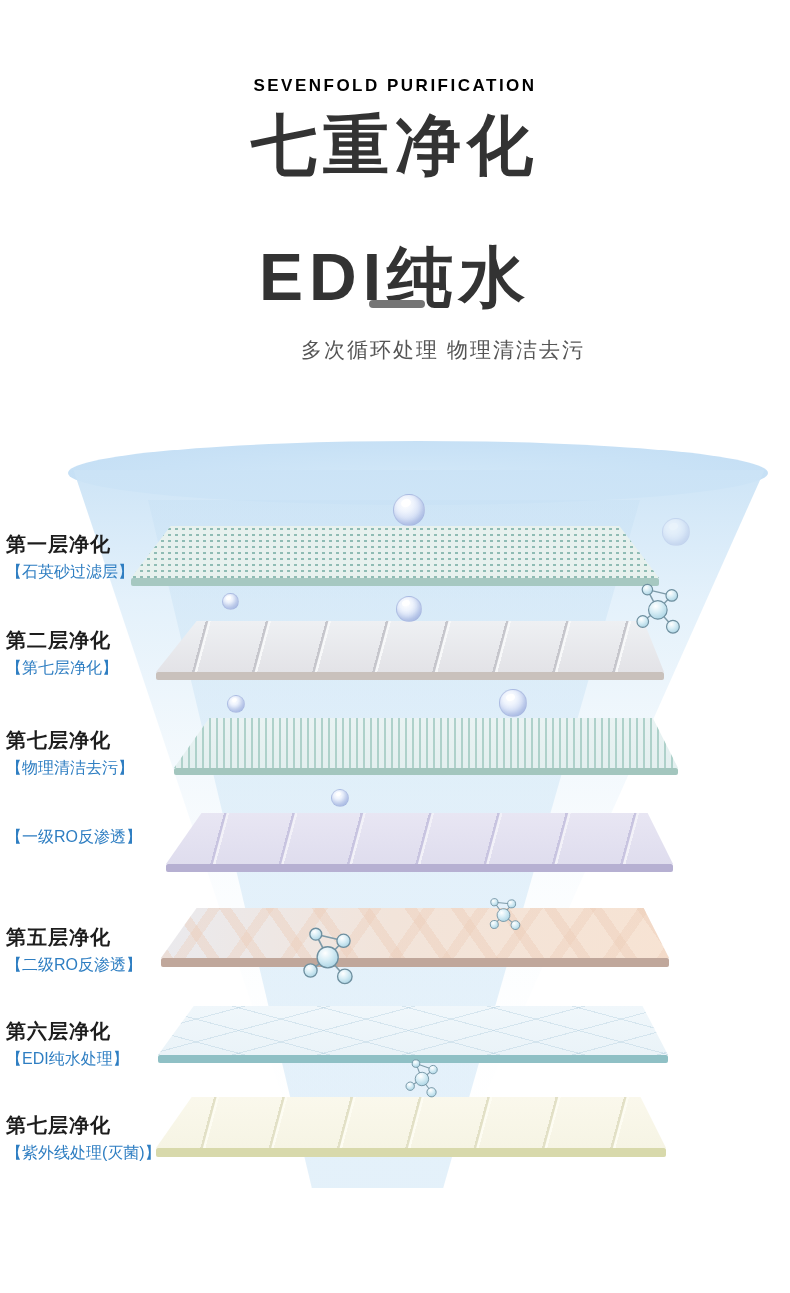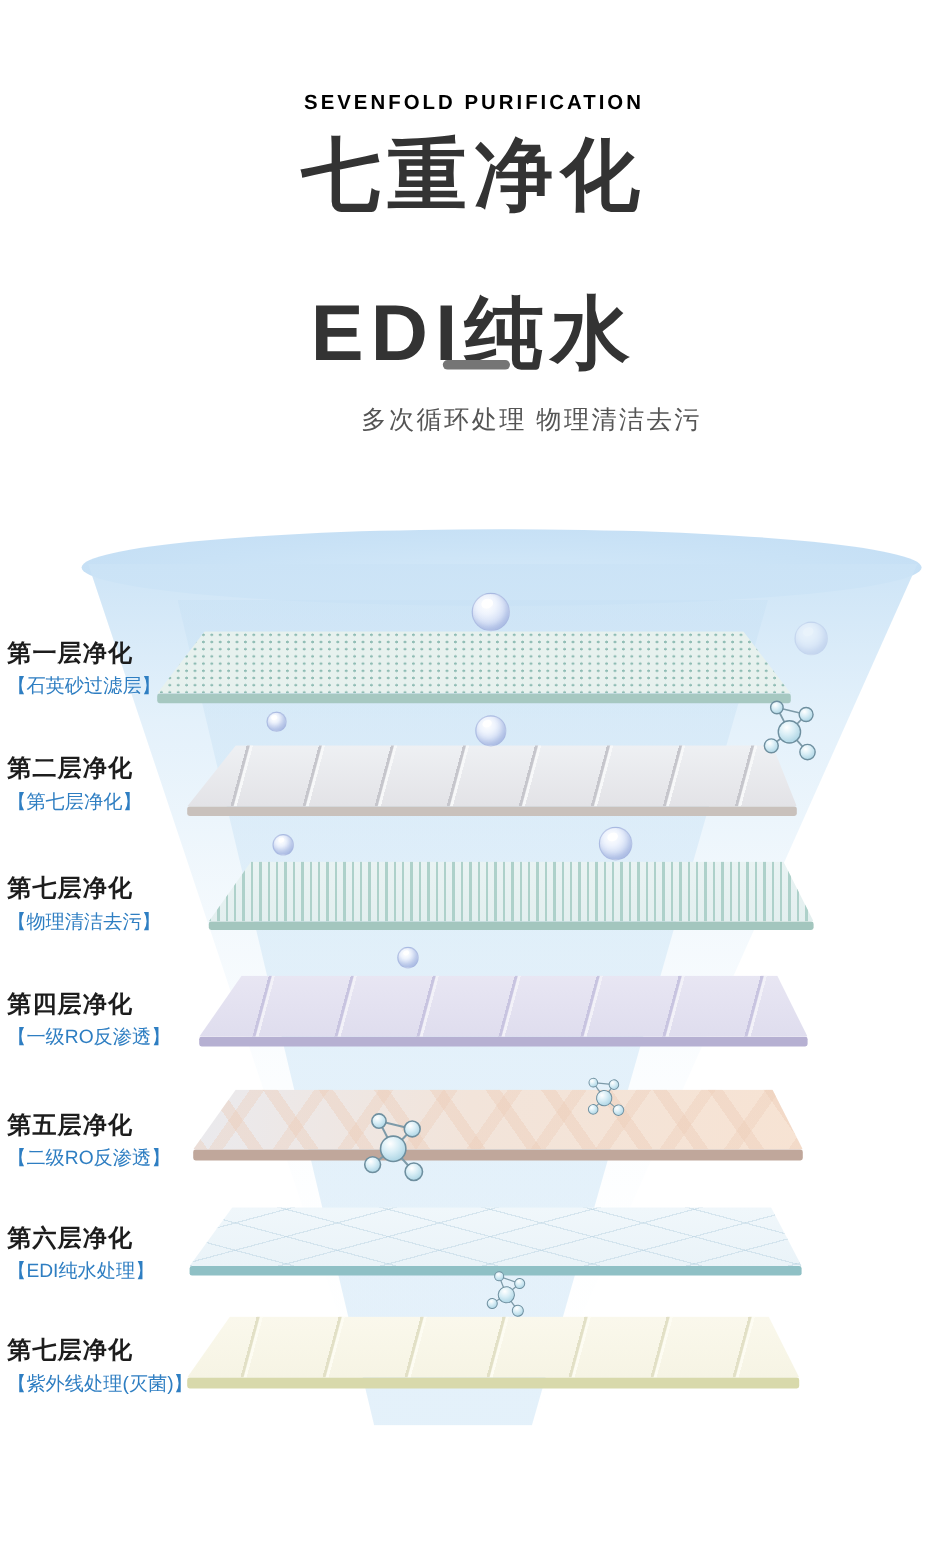--- a/index.html
+++ b/index.html
@@ -204,21 +204,20 @@
   </div>
   <div class="layer-label ll2">
     <div class="l-name">第二层净化</div>
     <div class="l-detail">【第七层净化】</div>
   </div>
   <div class="layer-label ll3">
     <div class="l-name">第七层净化</div>
     <div class="l-detail">【物理清洁去污】</div>
   </div>
   <div class="layer-label ll4">
-    <div class="l-name">第四层净化</div>
     <div class="l-detail">【一级RO反渗透】</div>
   </div>
   <div class="layer-label ll5">
     <div class="l-name">第五层净化</div>
     <div class="l-detail">【二级RO反渗透】</div>
   </div>
   <div class="layer-label ll6">
     <div class="l-name">第六层净化</div>
     <div class="l-detail">【EDI纯水处理】</div>
   </div>

